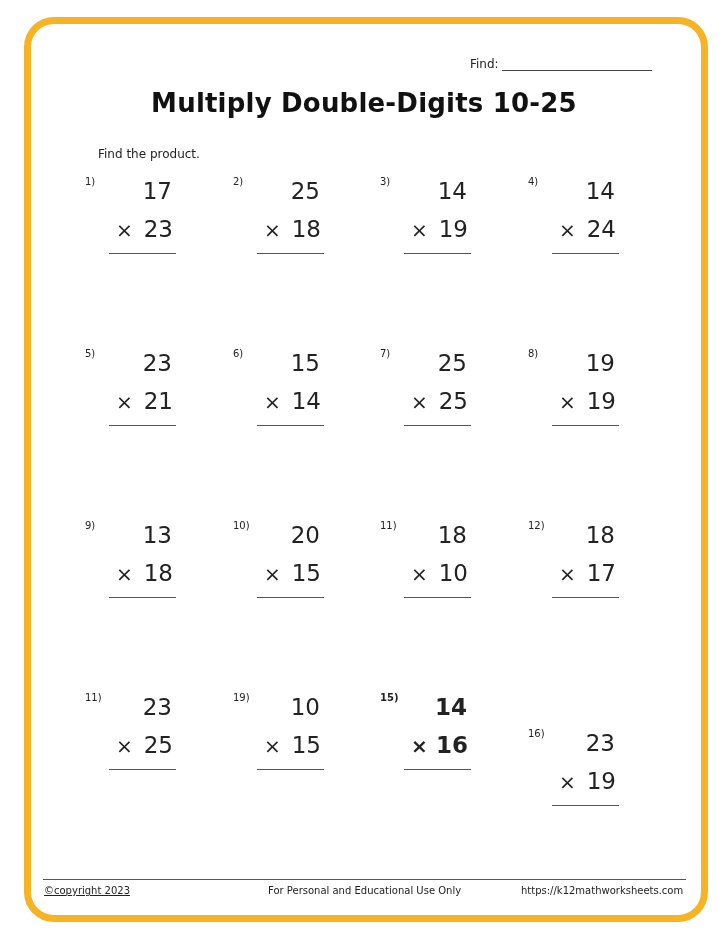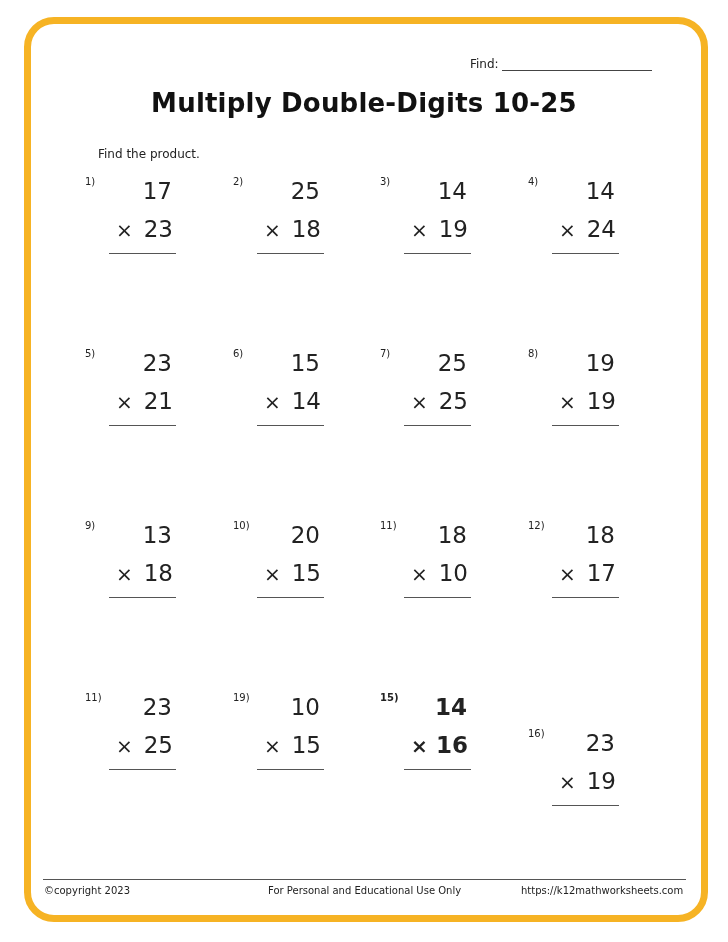--- a/index.html
+++ b/index.html
@@ -56,21 +56,21 @@
     position: absolute; left: 24px; top: 77px; width: 67px; height: 0;
     border-top: 1.5px solid #555;
   }
   .footer-rule {
     position: absolute; left: 43px; top: 879px; width: 643px; height: 0;
     border-top: 1px solid #555;
   }
   .footer {
     position: absolute; top: 885px; font-size: 10px; color: #222;
   }
-  .footer.left { left: 44px; }
+  .footer.left { left: 44px; text-decoration: underline; }
   .footer.center { left: 268px; }
   .footer.right { left: 521px; }
 </style>
 </head>
 <body>
 
 <div class="frame"></div>
 
 <div class="name-line">
   <span>Find:</span>

